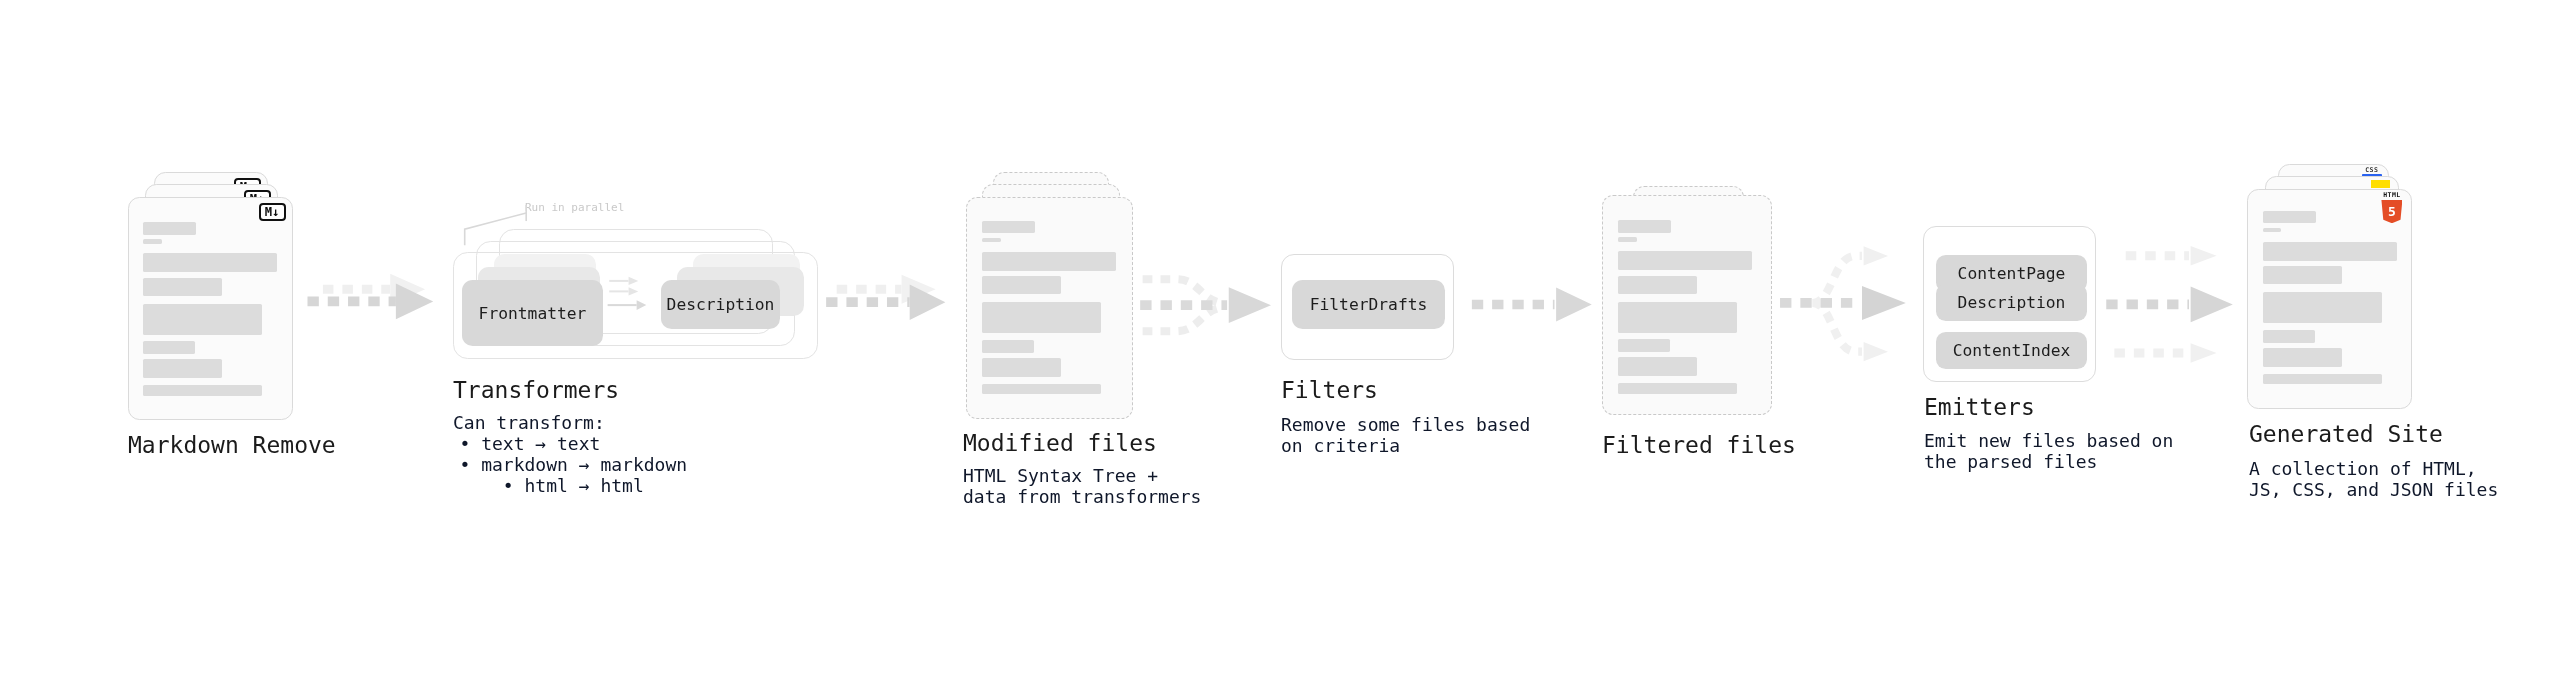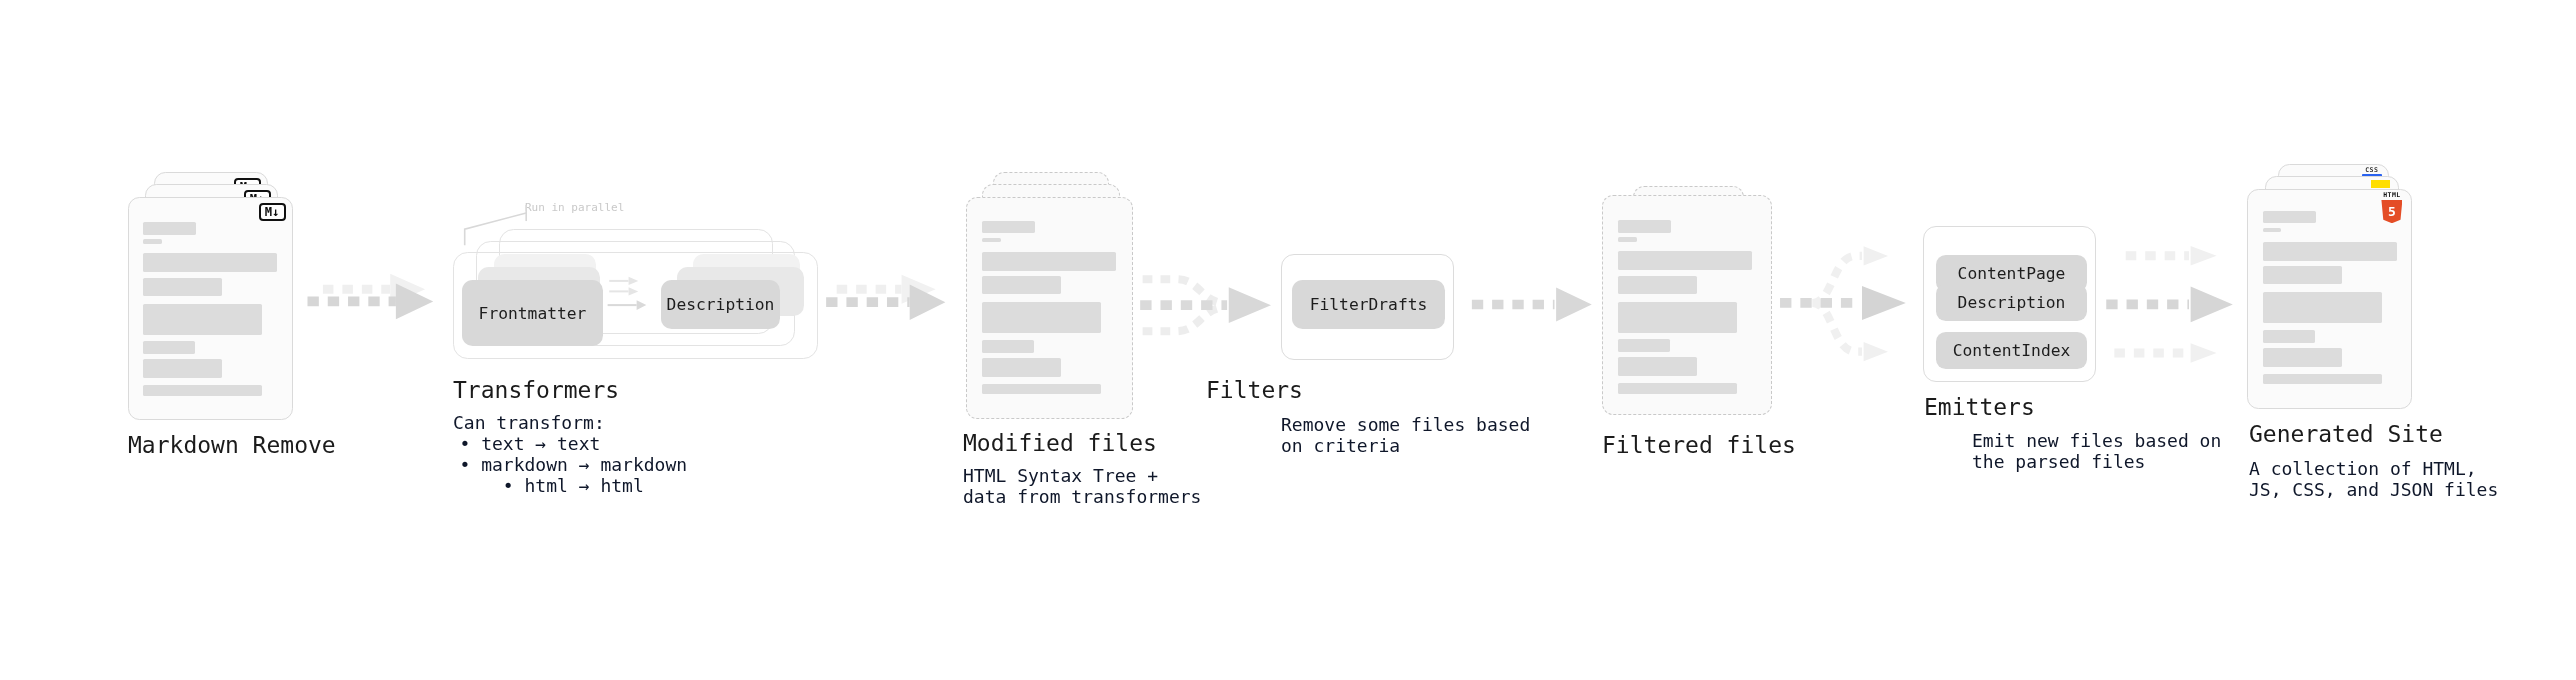--- a/index.html
+++ b/index.html
@@ -154,21 +154,21 @@
   <svg class="arrow-svg" style="left:1136px;top:267px;" width="140" height="78" viewBox="0 0 172 96">
     <path d="M 8,15 L 50,15 C 76,15 80,40 104,44" fill="none" stroke="#ededed" stroke-width="10" stroke-dasharray="12 10"></path>
     <path d="M 8,79 L 50,79 C 76,79 80,54 104,50" fill="none" stroke="#ededed" stroke-width="10" stroke-dasharray="12 10"></path>
     <line x1="5" y1="47" x2="112" y2="47" stroke="#dadada" stroke-width="12" stroke-dasharray="14 11"></line>
     <polygon points="114,25 166,47 114,69" fill="#d8d8d8"></polygon>
   </svg>
 
   <div>
     <div class="box" style="left:1281px;top:254px;width:173px;height:106px;"></div>
     <div class="pill" style="left:1292px;top:280px;width:153px;height:49px;">FilterDrafts</div>
-    <div class="heading" style="left:1206px;top:377px;">Filters</div>
+    <div class="heading" style="left:1281px;top:377px;">Filters</div>
     <div class="desc" style="left:1281px;top:414px;">
       <div>Remove some files based</div>
       <div>on criteria</div>
     </div>
   </div>
 
   <svg class="arrow-svg" style="left:1467px;top:276px;" width="128" height="57" viewBox="0 0 158 70">
     <line x1="6" y1="35" x2="108" y2="35" stroke="#d8d8d8" stroke-width="12" stroke-dasharray="14 11"></line>
     <polygon points="110,14 154,35 110,56" fill="#d8d8d8"></polygon>
   </svg>
@@ -198,21 +198,21 @@
     <line x1="5" y1="70" x2="104" y2="70" stroke="#d9d9d9" stroke-width="12" stroke-dasharray="14 11"></line>
     <polygon points="106,49 160,70 106,91" fill="#d4d4d4"></polygon>
   </svg>
 
   <div>
     <div class="box" style="left:1923px;top:226px;width:173px;height:156px;"></div>
     <div class="pill" style="left:1936px;top:237px;width:151px;height:37px;border-radius:9.8px;margin-top:18px;">ContentPage</div>
     <div class="pill" style="left:1936px;top:284px;width:151px;height:37px;border-radius:9.8px;">Description</div>
     <div class="pill" style="left:1936px;top:332px;width:151px;height:37px;border-radius:9.8px;">ContentIndex</div>
     <div class="heading" style="left:1924px;top:394px;">Emitters</div>
-    <div class="desc" style="left:1924px;top:430px;margin-left:48px;">
+    <div class="desc" style="left:1924px;top:430px;">
       <div>Emit new files based on</div>
       <div>the parsed files</div>
     </div>
   </div>
 
   <svg class="arrow-svg" style="left:2103px;top:244px;" width="142" height="124" viewBox="0 0 175 152">
     <line x1="28" y1="14" x2="106" y2="14" stroke="#f0f0f0" stroke-width="11" stroke-dasharray="13 11"></line>
     <polygon points="108,2 140,14 108,26" fill="#f0f0f0"></polygon>
     <line x1="4" y1="74" x2="106" y2="74" stroke="#d6d6d6" stroke-width="12" stroke-dasharray="14 11"></line>
     <polygon points="108,52 160,74 108,96" fill="#d6d6d6"></polygon>

